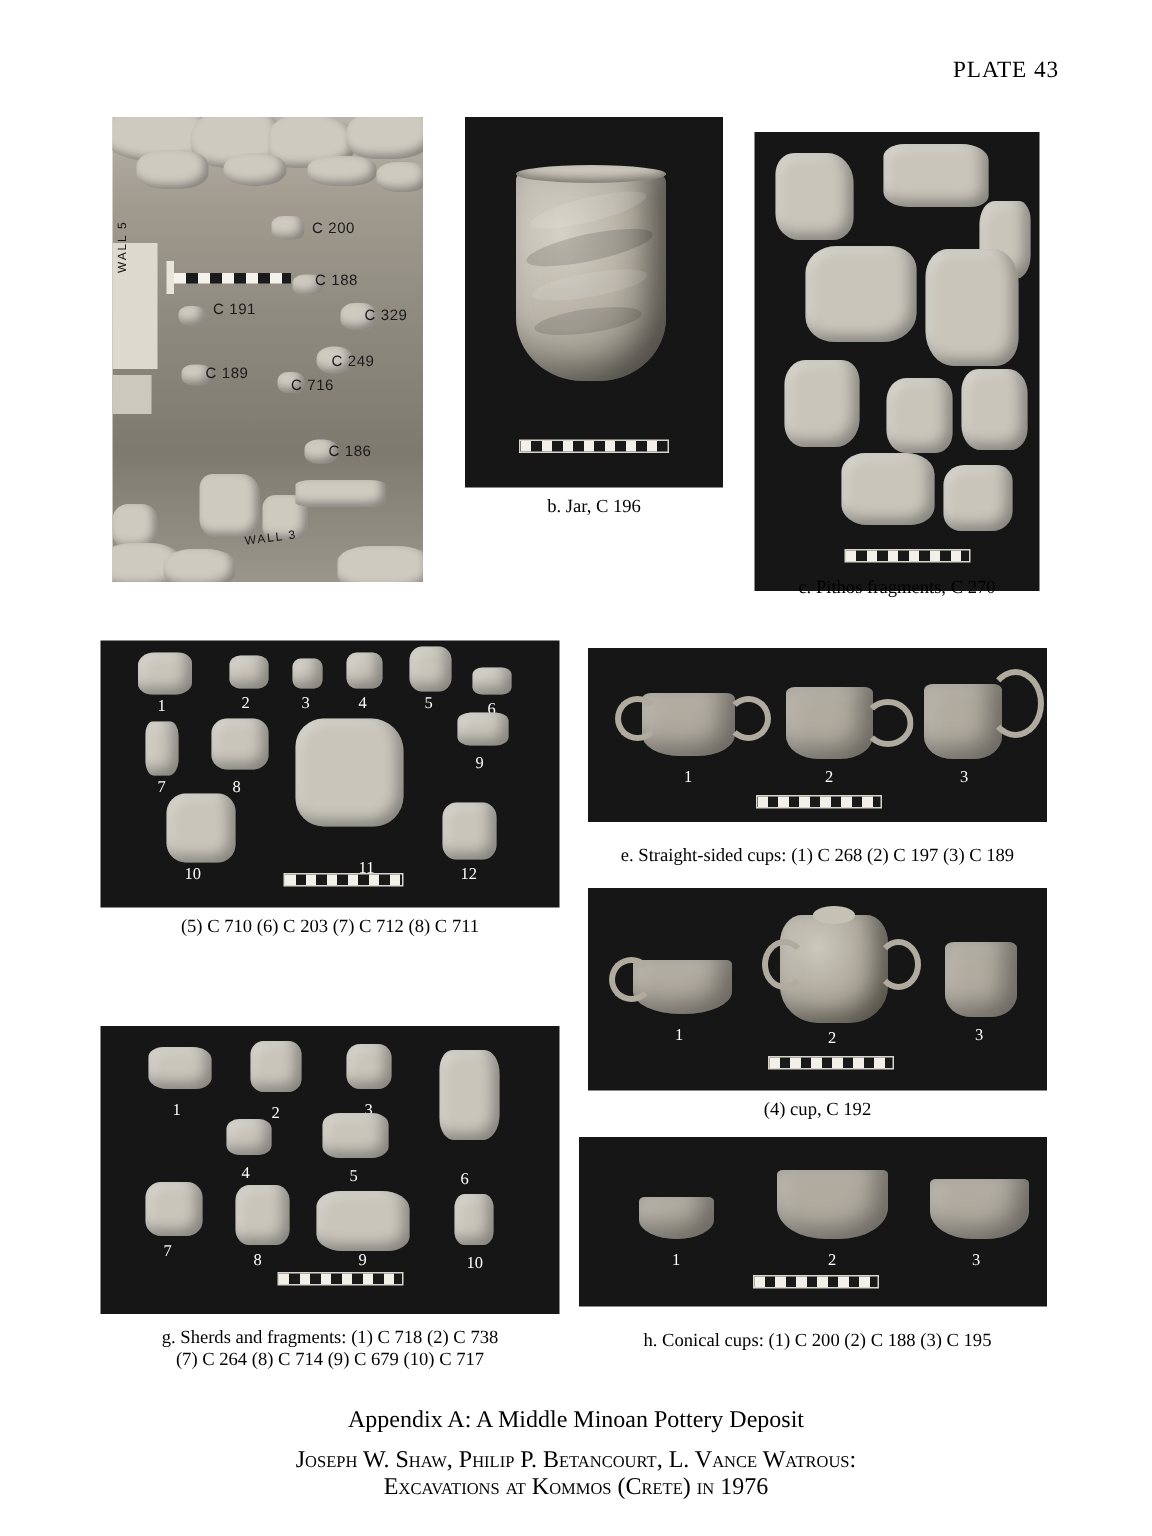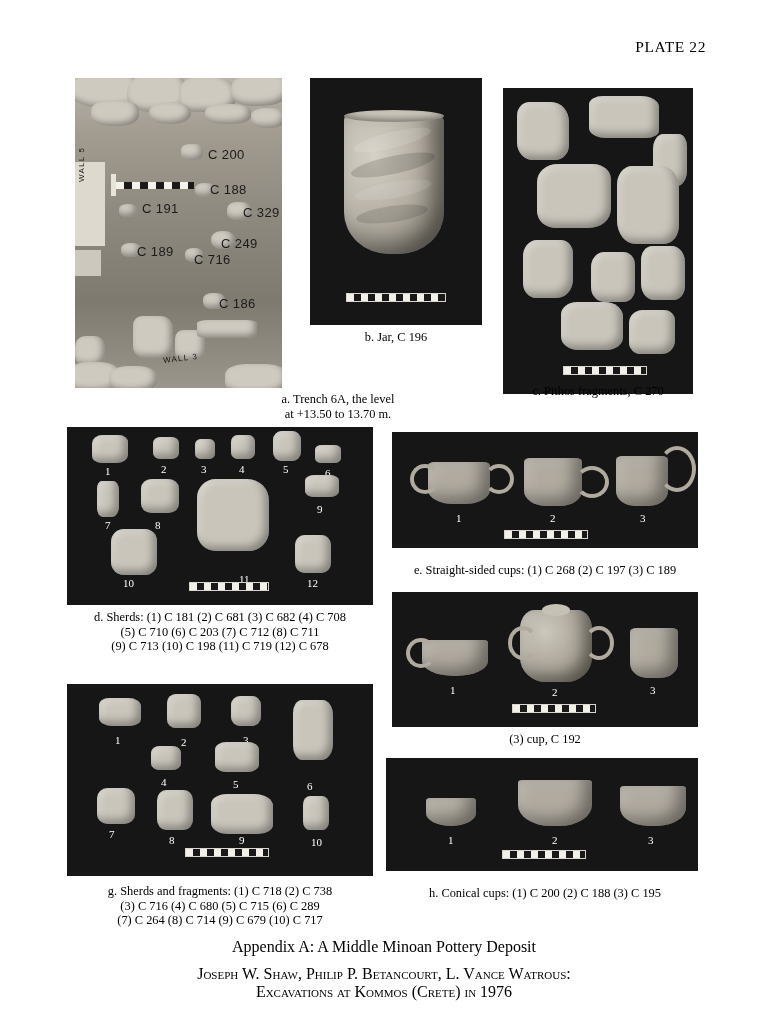--- a/index.html
+++ b/index.html
@@ -82,21 +82,21 @@
     position: absolute;
     background: #cfcac0;
     box-shadow: inset -3px -3px 6px rgba(0,0,0,0.35);
   }
   .trench .wall {
     position: absolute;
     background: #ded9cf;
   }
   .trench .lbl {
     position: absolute;
-    font-size: 13px;
+    font-size: 10px;
     color: #1b1b1b;
     font-family: "Liberation Sans", sans-serif;
     letter-spacing: 0.4px;
   }
   .trench .lblw {
     position: absolute;
     font-size: 8px;
     color: #151515;
     font-family: "Liberation Sans", sans-serif;
     letter-spacing: 1.2px;
@@ -136,21 +136,21 @@
     width: 768px;
     text-align: center;
   }
   .sc { font-variant: small-caps; }
 </style>
 </head>
 <body>
 
 <div class="page">
 
-  <div class="plate-header">PLATE 22</div>
+  <div class="plate-header">PLATE 43</div>
 
   <div class="trench">
 
     <div class="rock" style="left:-6px;top:-4px;width:70px;height:34px;border-radius:40% 30% 30% 50%;"></div>
     <div class="rock" style="left:52px;top:-6px;width:60px;height:40px;border-radius:50% 40% 30% 40%;"></div>
     <div class="rock" style="left:104px;top:-2px;width:58px;height:36px;border-radius:40% 50% 40% 30%;"></div>
     <div class="rock" style="left:156px;top:-5px;width:58px;height:33px;border-radius:45% 35% 45% 35%;"></div>
     <div class="rock" style="left:16px;top:22px;width:48px;height:26px;border-radius:40%;"></div>
     <div class="rock" style="left:74px;top:24px;width:42px;height:22px;border-radius:45%;"></div>
     <div class="rock" style="left:130px;top:26px;width:46px;height:20px;border-radius:40%;"></div>
@@ -189,24 +189,20 @@
 
     <div class="rock" style="left:58px;top:238px;width:40px;height:42px;border-radius:22% 30% 26% 28%;"></div>
     <div class="rock" style="left:100px;top:252px;width:30px;height:30px;border-radius:28%;"></div>
     <div class="rock" style="left:0px;top:258px;width:30px;height:30px;border-radius:35%;"></div>
     <div class="rock" style="left:122px;top:242px;width:60px;height:18px;border-radius:18%;"></div>
     <div class="lblw" style="left:88px;top:276px;transform:rotate(-7deg);">WALL 3</div>
 
     <div class="rock" style="left:-8px;top:284px;width:54px;height:30px;border-radius:40%;"></div>
     <div class="rock" style="left:34px;top:288px;width:48px;height:26px;border-radius:40%;"></div>
     <div class="rock" style="left:150px;top:286px;width:62px;height:30px;border-radius:35%;"></div>
-  </div>
-  <div class="caption" style="left:258px;top:392px;width:160px;">
-    <div>a. Trench 6A, the level</div>
-    <div>at +13.50 to 13.70 m.</div>
   </div>
 
   <div class="photo" style="left:310px;top:78px;width:172px;height:247px;">
     <div class="jar" style="left:34px;top:36px;width:100px;height:140px;
          border-radius:8px 10px 45% 45% / 6px 8px 30% 30%;
          background:
            radial-gradient(ellipse at 30% 30%, #d6d1c6 0%, #b5afa3 45%, #8f8a7f 80%);">
       <div style="position:absolute;left:8px;top:18px;width:80px;height:16px;border-radius:50%;background:rgba(255,255,255,0.12);transform:rotate(-14deg);"></div>
       <div style="position:absolute;left:6px;top:42px;width:86px;height:18px;border-radius:50%;background:rgba(0,0,0,0.14);transform:rotate(-12deg);"></div>
       <div style="position:absolute;left:10px;top:68px;width:78px;height:16px;border-radius:50%;background:rgba(255,255,255,0.10);transform:rotate(-10deg);"></div>
@@ -266,23 +262,21 @@
     <div class="num" style="left:56px;top:150px;">10</div>
 
     <div class="num" style="left:172px;top:146px;">11</div>
 
     <div class="sherd" style="left:228px;top:108px;width:36px;height:38px;border-radius:26%;"></div>
     <div class="num" style="left:240px;top:150px;">12</div>
 
     <div class="scalebar" style="left:122px;top:155px;width:80px;"></div>
   </div>
   <div class="caption" style="left:45px;top:610px;width:350px;">
-    <div>d. Sherds: (1) C 181 (2) C 681 (3) C 682 (4) C 708</div>
     <div>(5) C 710 (6) C 203 (7) C 712 (8) C 711</div>
-    <div>(9) C 713 (10) C 198 (11) C 719 (12) C 678</div>
   </div>
 
   <div class="photo" style="left:392px;top:432px;width:306px;height:116px;">
     <div class="vessel" style="left:36px;top:30px;width:62px;height:42px;border-radius:6px 6px 40% 40% / 4px 4px 34% 34%;"></div>
     <div class="handle" style="left:18px;top:32px;width:22px;height:22px;border-right-color:transparent;"></div>
     <div class="handle" style="left:92px;top:32px;width:22px;height:22px;border-left-color:transparent;"></div>
     <div class="num" style="left:64px;top:80px;">1</div>
 
     <div class="vessel" style="left:132px;top:26px;width:58px;height:48px;border-radius:6px 6px 38% 38% / 4px 4px 32% 32%;"></div>
     <div class="handle" style="left:183px;top:34px;width:26px;height:24px;border-left-color:transparent;"></div>
@@ -307,21 +301,21 @@
     <div class="handle" style="left:116px;top:34px;width:22px;height:26px;border-right-color:transparent;"></div>
     <div class="handle" style="left:192px;top:34px;width:22px;height:26px;border-left-color:transparent;"></div>
     <div class="num" style="left:160px;top:94px;">2</div>
 
     <div class="vessel" style="left:238px;top:36px;width:48px;height:50px;border-radius:6px 6px 36% 36% / 4px 4px 30% 30%;"></div>
     <div class="num" style="left:258px;top:92px;">3</div>
 
     <div class="scalebar" style="left:120px;top:112px;width:84px;"></div>
   </div>
   <div class="caption" style="left:380px;top:732px;width:330px;">
-    <div>(3) cup, C 192</div>
+    <div>(4) cup, C 192</div>
   </div>
 
   <div class="photo" style="left:67px;top:684px;width:306px;height:192px;">
     <div class="sherd" style="left:32px;top:14px;width:42px;height:28px;border-radius:24% 30% 26% 30%;"></div>
     <div class="num" style="left:48px;top:50px;">1</div>
 
     <div class="sherd" style="left:100px;top:10px;width:34px;height:34px;border-radius:26%;"></div>
     <div class="num" style="left:114px;top:52px;">2</div>
 
     <div class="sherd" style="left:164px;top:12px;width:30px;height:30px;border-radius:30%;"></div>
@@ -346,21 +340,20 @@
     <div class="sherd" style="left:144px;top:110px;width:62px;height:40px;border-radius:26% 30% 24% 28%;"></div>
     <div class="num" style="left:172px;top:150px;">9</div>
 
     <div class="sherd" style="left:236px;top:112px;width:26px;height:34px;border-radius:26%;"></div>
     <div class="num" style="left:244px;top:152px;">10</div>
 
     <div class="scalebar" style="left:118px;top:164px;width:84px;"></div>
   </div>
   <div class="caption" style="left:45px;top:884px;width:350px;">
     <div>g. Sherds and fragments: (1) C 718 (2) C 738</div>
-    <div>(3) C 716 (4) C 680 (5) C 715 (6) C 289</div>
     <div>(7) C 264 (8) C 714 (9) C 679 (10) C 717</div>
   </div>
 
   <div class="photo" style="left:386px;top:758px;width:312px;height:113px;">
     <div class="vessel" style="left:40px;top:40px;width:50px;height:28px;border-radius:4px 4px 50% 50% / 3px 3px 46% 46%;"></div>
     <div class="num" style="left:62px;top:76px;">1</div>
 
     <div class="vessel" style="left:132px;top:22px;width:74px;height:46px;border-radius:4px 4px 44% 44% / 3px 3px 46% 46%;"></div>
     <div class="num" style="left:166px;top:76px;">2</div>
 

